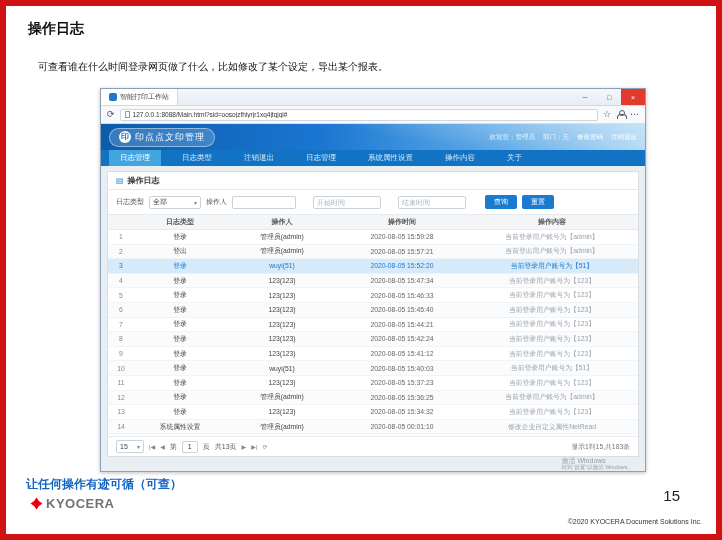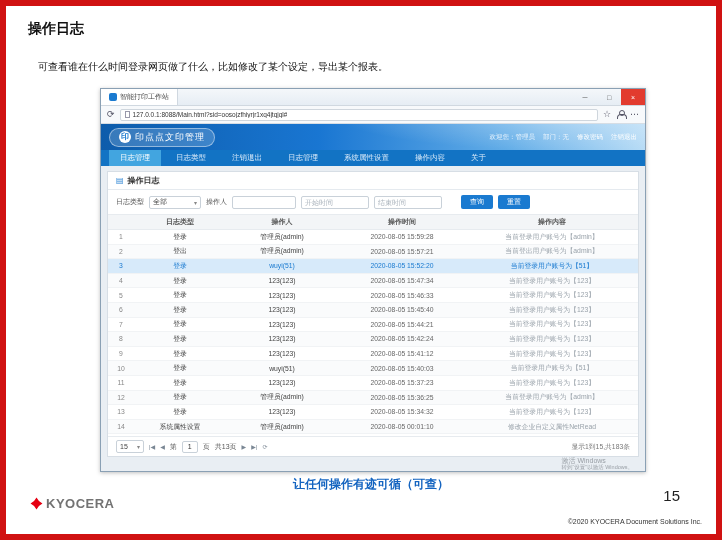--- a/index.html
+++ b/index.html
@@ -51,21 +51,21 @@
   .logo { display:flex; align-items:center; gap:4px; background:rgba(255,255,255,.18);
           border:1px solid rgba(255,255,255,.45); border-radius:10px; padding:2px 9px;
           position:relative; z-index:1; }
   .logo-circle { width:12px; height:12px; background:#fff; color:#1a7ad0; border-radius:50%;
                  font-size:8px; line-height:12px; text-align:center; font-weight:bold; }
   .logo-text { font-size:9px; font-weight:normal; color:#fff; letter-spacing:1px; }
   .header-right { margin-left:auto; display:flex; gap:8px; font-size:6.5px; color:#eaf4fd;
                   position:relative; z-index:1; align-items:center; }
   .hlink { color:#fff; cursor:pointer; }
 
-  .nav { height:16px; flex:none; background:#1273c4; display:flex; padding-left:8px; gap:4px; }
+  .nav { height:16px; flex:none; background:#1273c4; display:flex; padding-left:8px; gap:10px; }
   .nav-item { padding:0 11px; line-height:16px; font-size:7.5px; color:#dcecfa; cursor:pointer;
               white-space:nowrap; }
   .nav-item.active { background:#42a5e0; color:#fff; }
 
   .content { flex:1; background:#e9eef3; padding:5px 6px 0; display:flex; flex-direction:column; min-height:0; }
   .panel { flex:1; background:#fff; border:1px solid #d7dee5; display:flex; flex-direction:column; min-height:0; }
 
   .panel-head { height:18px; flex:none; display:flex; align-items:center; gap:4px; padding:0 8px;
                 border-bottom:1px solid #e5eaef; }
   .panel-ic { color:#1a7ad0; font-size:8px; }
@@ -73,21 +73,21 @@
 
   .filters { height:24px; flex:none; display:flex; align-items:center; gap:5px; padding:0 8px; }
   .flabel { font-size:7px; color:#555; white-space:nowrap; }
   .select { height:13px; border:1px solid #c9d1d9; border-radius:2px; background:#fff;
             display:flex; align-items:center; justify-content:space-between; font-size:7px;
             color:#444; padding:0 3px; width:52px; cursor:pointer; }
   .select.small { width:28px; }
   .caret { font-size:6px; color:#888; }
   .fin { height:13px; width:64px; border:1px solid #c9d1d9; border-radius:2px; font-size:7px;
          padding:0 3px; color:#333; font-family:inherit; }
-  .fin.time { width:68px; }
+  .fin.time { width:68px;margin-left:12px; }
   .fin::placeholder { color:#a9b2bb; }
   .btn { height:14px; padding:0 9px; background:#1a7ad0; border:none; border-radius:2px;
          color:#fff; font-size:7px; font-family:inherit; cursor:pointer; }
   .btn.first-btn { margin-left:14px; }
 
   .table-grid { display:grid; grid-template-columns:26px 92px 112px 128px 1fr; }
   .thead { height:16px; flex:none; background:#f3f5f7; border-top:1px solid #e7ebef;
            border-bottom:1px solid #e7ebef; }
   .th { font-size:7px; font-weight:bold; color:#555; display:flex; align-items:center; justify-content:center; }
   .tbody { flex:1; min-height:0; overflow:hidden; }
@@ -110,21 +110,21 @@
           color:#333; display:inline-flex; align-items:center; justify-content:center; background:#fff; }
   .psummary { margin-left:auto; font-size:6.8px; color:#777; white-space:nowrap; }
 
   .bottom-strip { height:14px; flex:none; display:flex; justify-content:flex-end; align-items:center;
                   padding:0 6px; }
   .watermark { color:#8a9097; opacity:.85; line-height:1.05; text-align:left; }
   .wm1 { font-size:7px; }
   .wm2 { font-size:5.5px; }
 
   
-  .caption { position:absolute; left:0; right:0; top:470px; text-align:center; font-size:12px;
+  .caption { position:absolute; left:0; right:0; top:470px; text-align:left; font-size:12px;
              font-weight:bold; color:#1464c0;margin-left:20px; }
   .footer-logo { position:absolute; left:24px; top:490px; display:flex; align-items:center; gap:3px; }
   .brand { font-size:13px; font-weight:bold; letter-spacing:.5px; color:#737373; }
   .page-num { position:absolute; right:36px; top:481px; font-size:15px; color:#222; }
   .copyright { position:absolute; right:14px; top:512px; font-size:7px; color:#333; }
 </style>
 </head>
 <body>
 
 <div class="slide">

